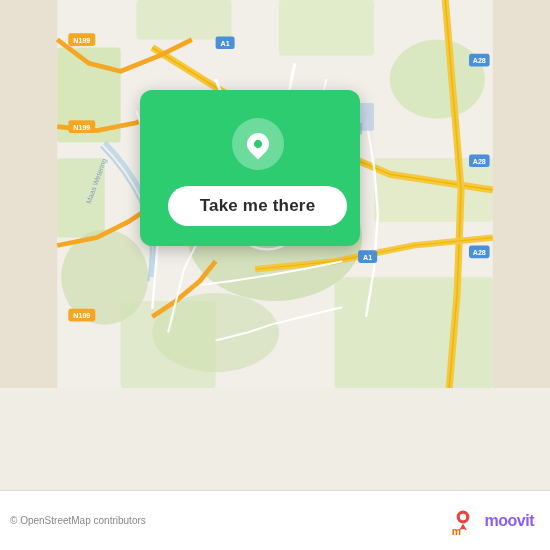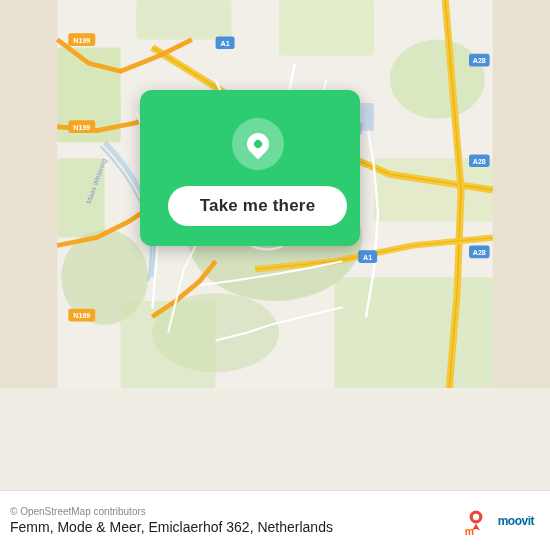--- a/index.html
+++ b/index.html
@@ -125,23 +125,23 @@
       align-items: center;
       gap: 6px;
     }
 
     .moovit-icon {
       width: 32px;
       height: 32px;
     }
 
     .moovit-text {
-      font-size: 12px;
+      font-size: 16px;
       font-weight: 700;
-      color: #0369a1;
+      color: #8b5cf6;
       letter-spacing: -0.5px;
     }
   </style>
 </head>
 <body>
 
 <div class="map-container">
   
   <svg class="map-svg" viewBox="0 0 550 490" xmlns="http://www.w3.org/2000/svg">
 
@@ -225,21 +225,20 @@
     <div class="popup-pin">
       <div class="popup-pin-inner"></div>
     </div>
     <button class="popup-btn">Take me there</button>
   </div>
 </div>
 
 <div class="footer-bar">
   <div class="footer-left">
     <span class="footer-copyright">© OpenStreetMap contributors</span>
-    <span class="footer-address">Femm, Mode &amp; Meer, Emiclaerhof 362, Netherlands</span>
   </div>
   <div class="moovit-logo">
 
     <svg class="moovit-icon" viewBox="0 0 40 40" xmlns="http://www.w3.org/2000/svg">
       <rect width="40" height="40" rx="6" fill="white"></rect>
 
       <circle cx="20" cy="15" r="8" fill="#e8453c"></circle>
       <path d="M20 23 L15 32 Q20 28 25 32 Z" fill="#e8453c"></path>
       <circle cx="20" cy="15" r="4" fill="white"></circle>
 

